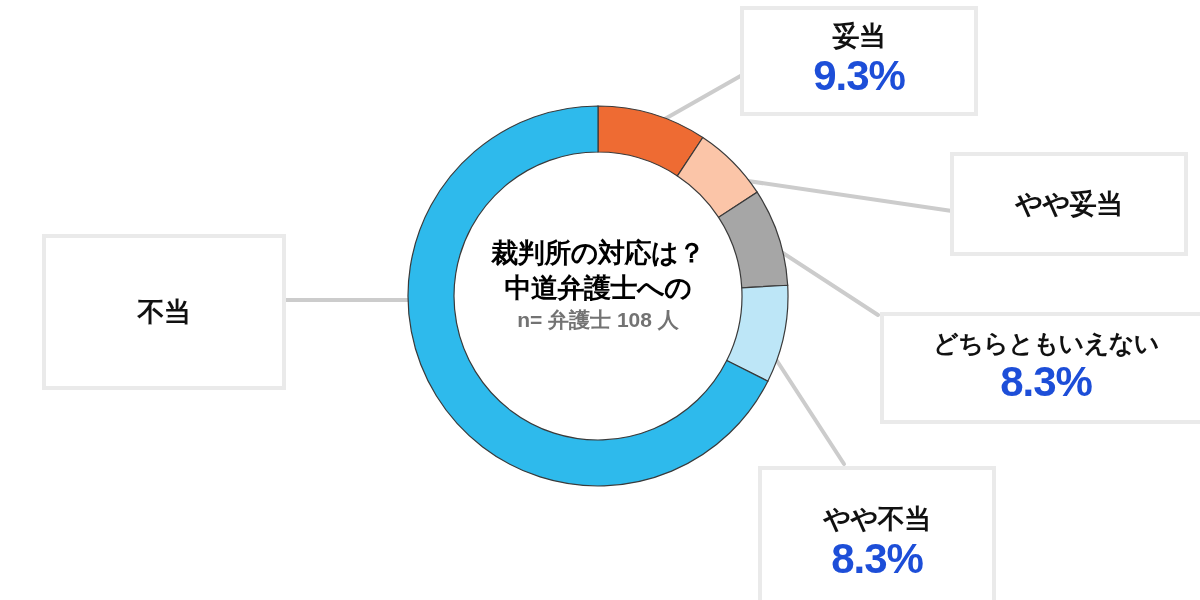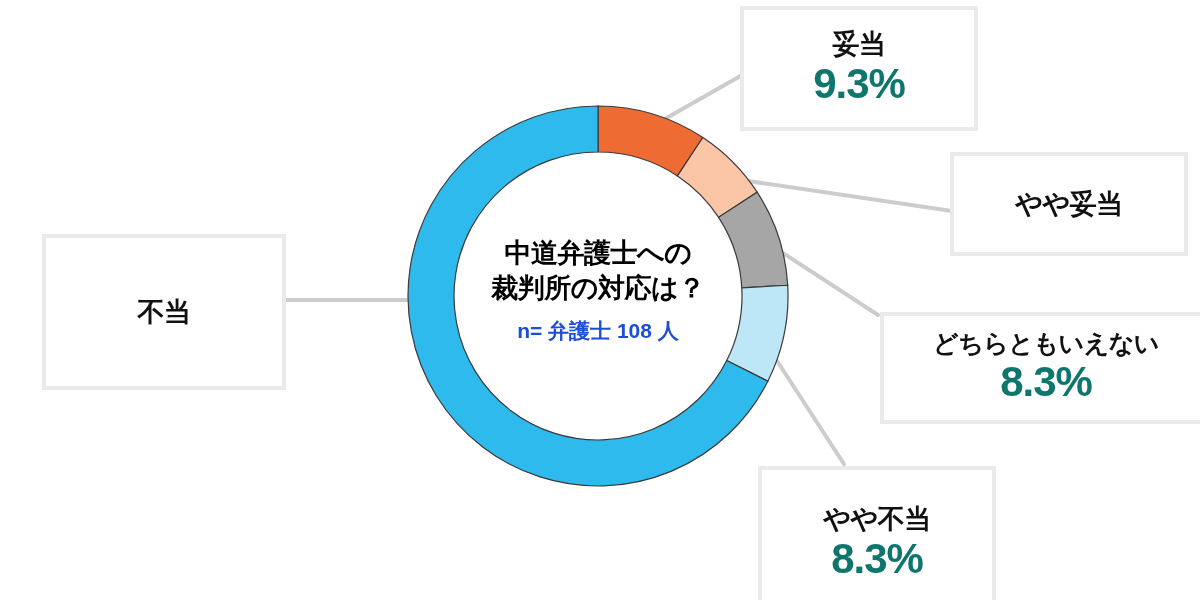--- a/index.html
+++ b/index.html
@@ -35,24 +35,23 @@
   }
   .center-line {
     font-size: 27px;
     font-weight: bold;
     color: #000000;
     line-height: 1.30;
     letter-spacing: -0.5px;
     white-space: nowrap;
   }
   .center-n {
-    margin-top: 11px;
     font-size: 21px;
     font-weight: bold;
-    color: #1d4ed8;
+    color: #737373;
     white-space: nowrap;
   }
   .callout {
     position: absolute;
     box-sizing: border-box;
     background: #ffffff;
     border: 4px solid #EAEAEA;
     display: flex;
     flex-direction: column;
     align-items: center;
@@ -62,28 +61,28 @@
     font-size: 27px;
     font-weight: bold;
     color: #111111;
     line-height: 1.0;
     white-space: nowrap;
     letter-spacing: -0.5px;
   }
   .callout-value {
     font-size: 42px;
     font-weight: bold;
-    color: #0f766e;
+    color: #1d4ed8;
     line-height: 1.05;
     margin-top: 4px;
     white-space: nowrap;
     letter-spacing: -1px;
   }
   
-  #callout-0 { left: 740px; top: 6px;   width: 238px; height: 125px; }
+  #callout-0 { left: 740px; top: 6px;   width: 238px; height: 110px; }
   #callout-1 { left: 950px; top: 152px; width: 238px; height: 104px; }
   #callout-2 { left: 880px; top: 312px; width: 332px; height: 112px; }
   #callout-3 { left: 758px; top: 466px; width: 238px; height: 156px; }
   #callout-4 { left: 42px;  top: 234px; width: 244px; height: 156px; }
   #callout-2 .callout-name { font-size: 25px; }
 </style>
 </head>
 <body>
 
 <div id="chart-root">
@@ -101,22 +100,22 @@
     <g id="slices">
         <path d="M 598 106 A 190 190 0 0 1 702.8127154194018 137.52509761349748 L 677.4370053704939 175.89270555970336 A 144 144 0 0 0 598 152 Z" fill="#EE6B33" stroke="#3A3A3A" stroke-width="1.2"></path>
         <path d="M 702.8127154194018 137.52509761349748 A 190 190 0 0 1 757.130327608007 192.1850741204889 L 718.6040377660685 217.31921407026528 A 144 144 0 0 0 677.4370053704939 175.89270555970336 Z" fill="#FBC5A8" stroke="#3A3A3A" stroke-width="1.2"></path>
         <path d="M 757.130327608007 192.1850741204889 A 190 190 0 0 1 787.6962945207052 285.2614784484154 L 741.7698232156924 287.8613310345885 A 144 144 0 0 0 718.6040377660685 217.31921407026528 Z" fill="#A6A6A6" stroke="#3A3A3A" stroke-width="1.2"></path>
         <path d="M 787.6962945207052 285.2614784484154 A 190 190 0 0 1 767.82987058874 381.19281105710616 L 726.7131650777819 360.56718311696466 A 144 144 0 0 0 741.7698232156924 287.8613310345885 Z" fill="#BDE6F7" stroke="#3A3A3A" stroke-width="1.2"></path>
         <path d="M 767.82987058874 381.19281105710616 A 190 190 0 1 1 598 106 L 598 152 A 144 144 0 1 0 726.7131650777819 360.56718311696466 Z" fill="#2EBAEC" stroke="#3A3A3A" stroke-width="1.2"></path>
       </g>
   </svg>
 
   <div class="center-text">
+    <div class="center-line">裁判所の対応は？</div>
     <div class="center-line">中道弁護士への</div>
-    <div class="center-line">裁判所の対応は？</div>
     <div class="center-n">n= 弁護士 108 人</div>
   </div>
 
   <div class="callout" id="callout-0">
     <div class="callout-name">妥当</div>
     <div class="callout-value">9.3%</div>
   </div>
 
   <div class="callout" id="callout-1">
     <div class="callout-name">やや妥当</div>

